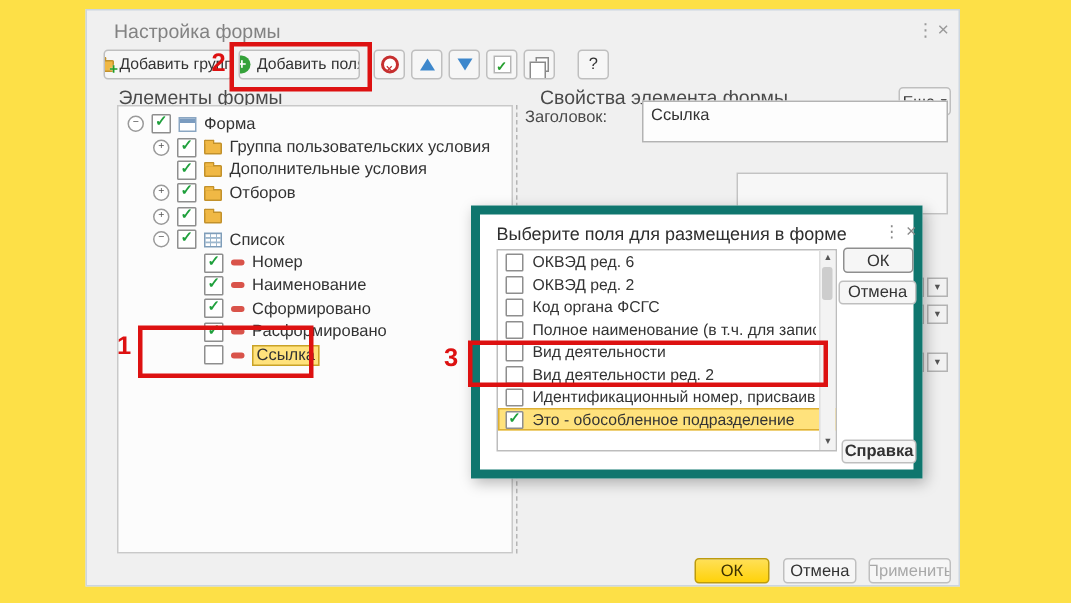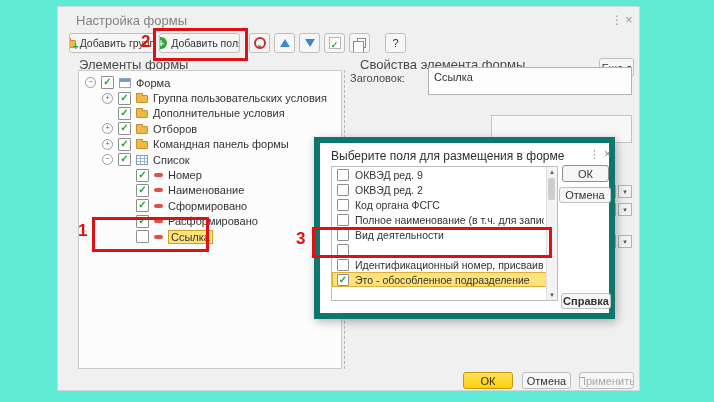--- a/index.html
+++ b/index.html
@@ -1,17 +1,17 @@
 <!DOCTYPE html>
 <html><head>
 <meta charset="utf-8">
 <style>
   html,body{margin:0;padding:0;}
   body{font-family:"Liberation Sans","DejaVu Sans",sans-serif;background:#e7f0fa;}
-  .stage{position:relative;width:714px;height:402px;background:#5eead4;overflow:hidden;}
+  .stage{position:relative;width:714px;height:402px;background:#fde047;overflow:hidden;}
 
   
   .win{position:absolute;left:57px;top:6px;width:583px;height:385px;background:#f0f0f0;border:1px solid #ccd6e0;box-sizing:border-box;}
   .win-title{position:absolute;left:18px;top:6px;font-size:13px;color:#828282;}
   .win-kebab{position:absolute;left:553px;top:6px;font-size:12px;color:#9a9a9a;cursor:pointer;}
   .win-close{position:absolute;left:567px;top:5px;font-size:13px;color:#9a9a9a;cursor:pointer;}
 
   .btn{position:absolute;height:20px;background:#f6f6f6;border:1px solid #bfbfbf;border-radius:3px;
        font-size:10.5px;color:#333;display:flex;align-items:center;justify-content:center;gap:4px;
        box-sizing:border-box;white-space:nowrap;overflow:hidden;cursor:pointer;}
@@ -170,21 +170,20 @@
         <div class="tree-row lvl1">
           <span class="exp">+</span>
           <span class="cb">✓</span>
           <span class="ic ic-folder"></span>
           <span class="tlabel">Отборов</span>
         </div>
         <div class="tree-row lvl1">
           <span class="exp">+</span>
           <span class="cb">✓</span>
           <span class="ic ic-folder"></span>
-          <span class="tlabel">Командная панель формы</span>
         </div>
         <div class="tree-row lvl1">
           <span class="exp">−</span>
           <span class="cb">✓</span>
           <span class="ic ic-table"></span>
           <span class="tlabel">Список</span>
         </div>
         <div class="tree-row lvl2">
           <span class="exp none"></span>
           <span class="cb">✓</span>
@@ -245,40 +244,41 @@
       </div>
   </div>
 
   <div class="modal">
     <div class="m-title">Выберите поля для размещения в форме</div>
     <div class="m-kebab"><span>⋮</span></div>
     <div class="m-close"><span>×</span></div>
     <div class="m-list">
       <div class="list-row">
           <span class="cb"></span>
-          <span class="llabel">ОКВЭД ред. 9</span>
+          <span class="llabel">ОКВЭД ред. 6</span>
         </div>
         <div class="list-row">
           <span class="cb"></span>
           <span class="llabel">ОКВЭД ред. 2</span>
         </div>
         <div class="list-row">
           <span class="cb"></span>
           <span class="llabel">Код органа ФСГС</span>
         </div>
         <div class="list-row">
           <span class="cb"></span>
           <span class="llabel">Полное наименование (в т.ч. для записей о трудовой д...</span>
         </div>
         <div class="list-row">
           <span class="cb"></span>
           <span class="llabel">Вид деятельности</span>
         </div>
         <div class="list-row">
           <span class="cb"></span>
+          <span class="llabel">Вид деятельности ред. 2</span>
         </div>
         <div class="list-row">
           <span class="cb"></span>
           <span class="llabel">Идентификационный номер, присваиваемый территор...</span>
         </div>
         <div class="list-row sel">
           <span class="cb">✓</span>
           <span class="llabel">Это - обособленное подразделение</span>
         </div>
         <div class="m-scroll">

